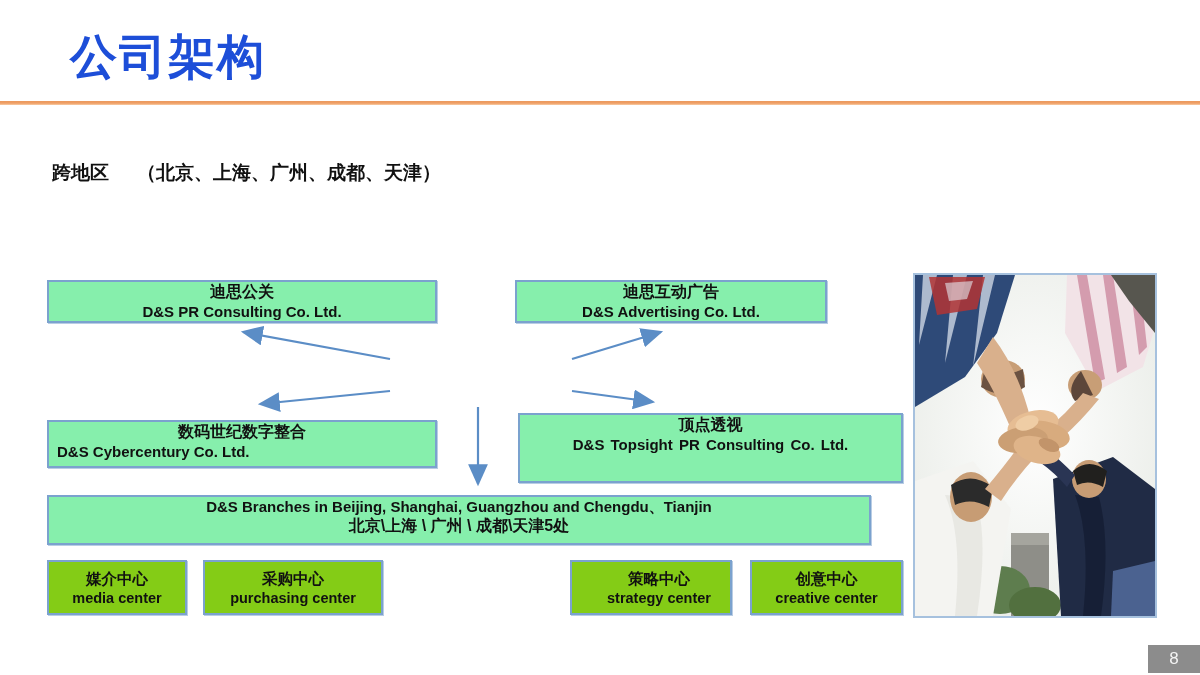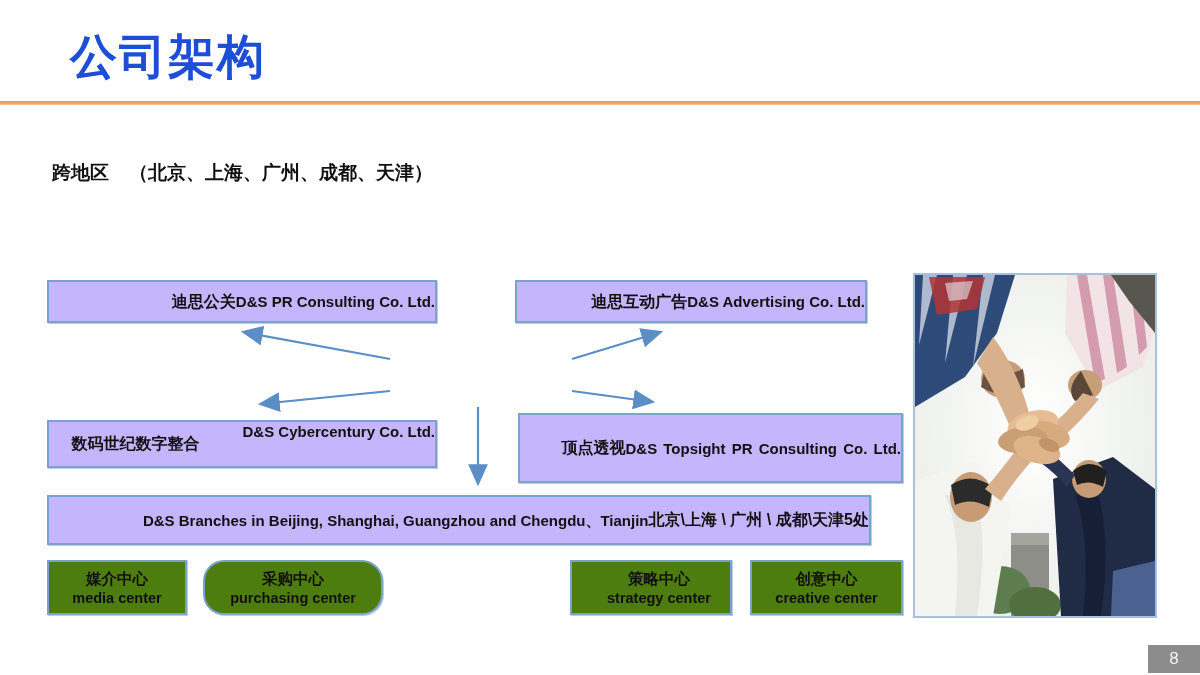--- a/index.html
+++ b/index.html
@@ -5,48 +5,48 @@
   html,body{margin:0;padding:0;background:#ffffff;}
   .slide{position:relative;width:1200px;height:675px;background:#ffffff;overflow:hidden;
          font-family:"Liberation Sans","DejaVu Sans",sans-serif;color:#111;}
 
   .title{position:absolute;left:70px;top:26px;font-size:47px;font-weight:800;
          letter-spacing:2px;color:#1d4ed8;}
   .divider{position:absolute;left:0;top:101px;width:1200px;height:4px;
            background:linear-gradient(180deg,#eb995d 0%,#ef9f66 55%,#f8cda8 100%);}
 
   .intro-line{position:absolute;left:52px;font-size:19px;font-weight:bold;white-space:nowrap;}
-  .intro-label{margin-right:20px;font-family:Liberation Mono, monospace;}
+  .intro-label{margin-right:28px;font-family:Liberation Mono, monospace;}
   #intro1{top:160px;}
   #intro2{top:203px;}
 
-  .obox{position:absolute;box-sizing:border-box;border:2px solid #7BA2CE;background:#c4b5fd;
-        display:flex;flex-direction:row;justify-content:flex-end;align-items:center;
+  .obox{position:absolute;box-sizing:border-box;border:2px solid #7BA2CE;background:#86efac;
+        display:flex;flex-direction:column;justify-content:flex-start;align-items:center;
         text-align:center;font-weight:bold;box-shadow:1px 1px 0 #b9cde4;}
   .obox .zh{font-size:16px;line-height:20px;}
   .obox .en{font-size:15px;line-height:19px;}
 
   #box-pr{left:47px;top:280px;width:390px;height:43px;}
-  #box-adv{left:515px;top:280px;width:352px;height:43px;}
+  #box-adv{left:515px;top:280px;width:312px;height:43px;}
   #box-group{left:385px;top:348px;width:192px;height:57px;border-radius:13px;
              border-color:#5E90C4;border-width:2.5px;box-shadow:none;}
   #box-group .en{word-spacing:7px;}
   #box-cyber{left:47px;top:420px;width:390px;height:48px;}
-  #box-cyber .en{align-self:flex-start;padding-left:8px;margin-left:35px;}
+  #box-cyber .en{align-self:flex-start;padding-left:8px;}
   #box-topsight{left:518px;top:413px;width:385px;height:70px;}
   #box-topsight .en{word-spacing:2px;}
   #box-branches{left:47px;top:495px;width:824px;height:50px;}
 
   .cbox{position:absolute;top:560px;height:55px;box-sizing:border-box;border:2px solid #7BA2CE;
-        background:#4d7c0f;display:flex;flex-direction:column;justify-content:center;align-items:center;
+        background:#84cc16;display:flex;flex-direction:column;justify-content:center;align-items:center;
         text-align:right;font-weight:bold;box-shadow:1px 1px 0 #b9cde4;}
   .cbox .zh{font-size:15.5px;line-height:20px;}
   .cbox .en{font-size:14.5px;line-height:18px;}
   #cbox0{left:47px;width:140px;}
-  #cbox1{left:203px;width:180px;border-radius:21px;}
+  #cbox1{left:203px;width:180px;}
   #cbox2{left:397px;width:158px;}
   #cbox3{left:570px;width:162px;padding-left:16px;}
   #cbox4{left:750px;width:153px;}
 
   .arrows{position:absolute;left:0;top:0;width:1200px;height:675px;pointer-events:none;}
 
   .photo-frame{position:absolute;left:913px;top:273px;width:244px;height:345px;
                box-sizing:border-box;border:2px solid #A6C1DE;background:#f3f5f2;}
   .photo-frame svg{display:block;}
 

